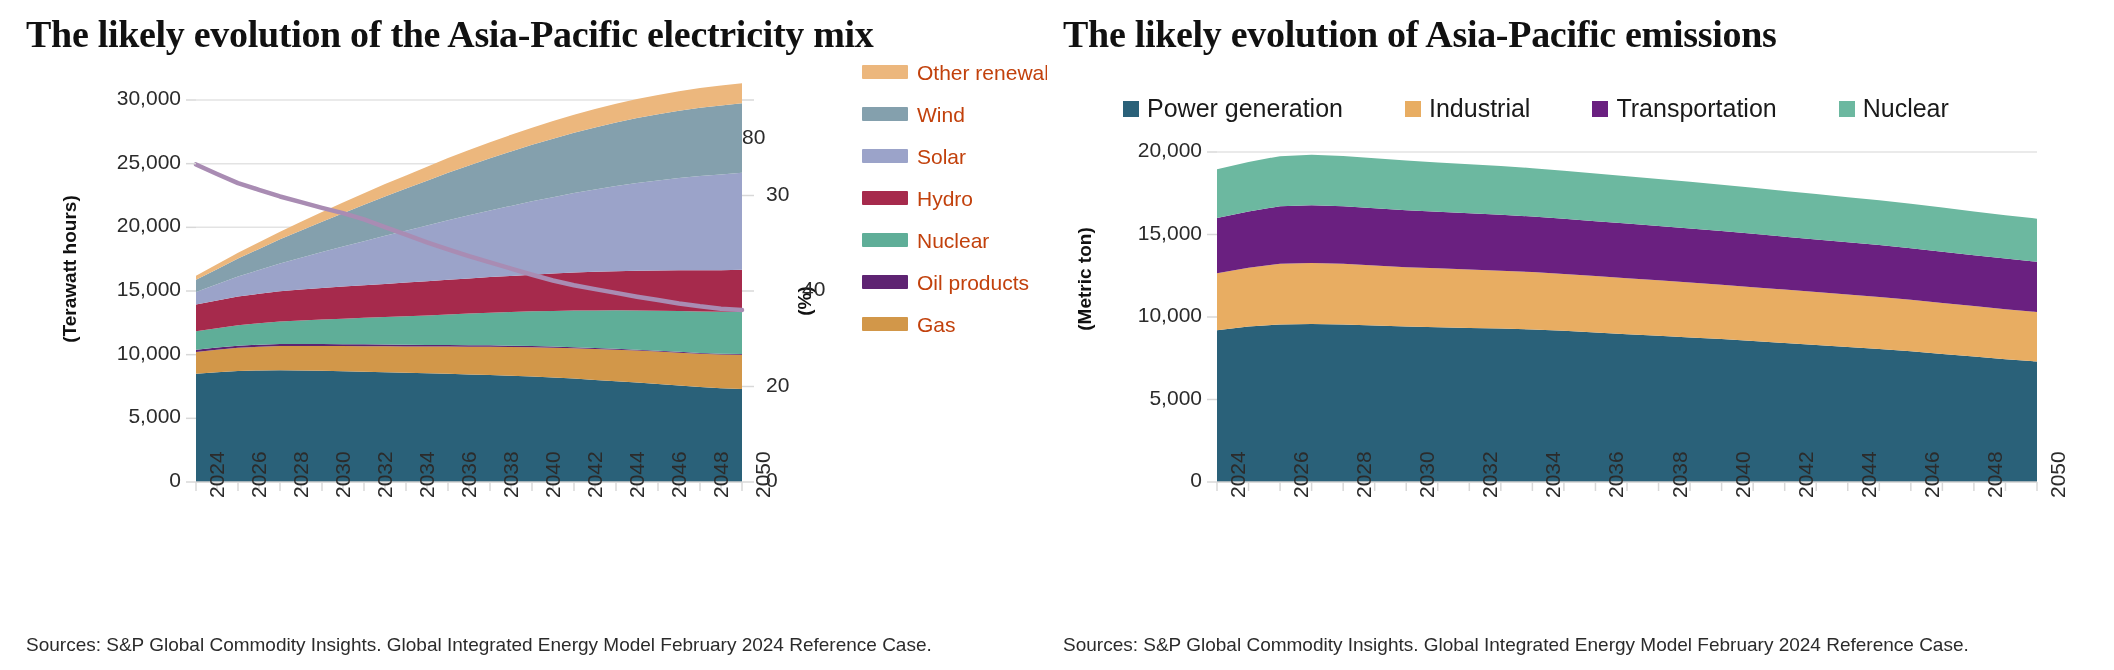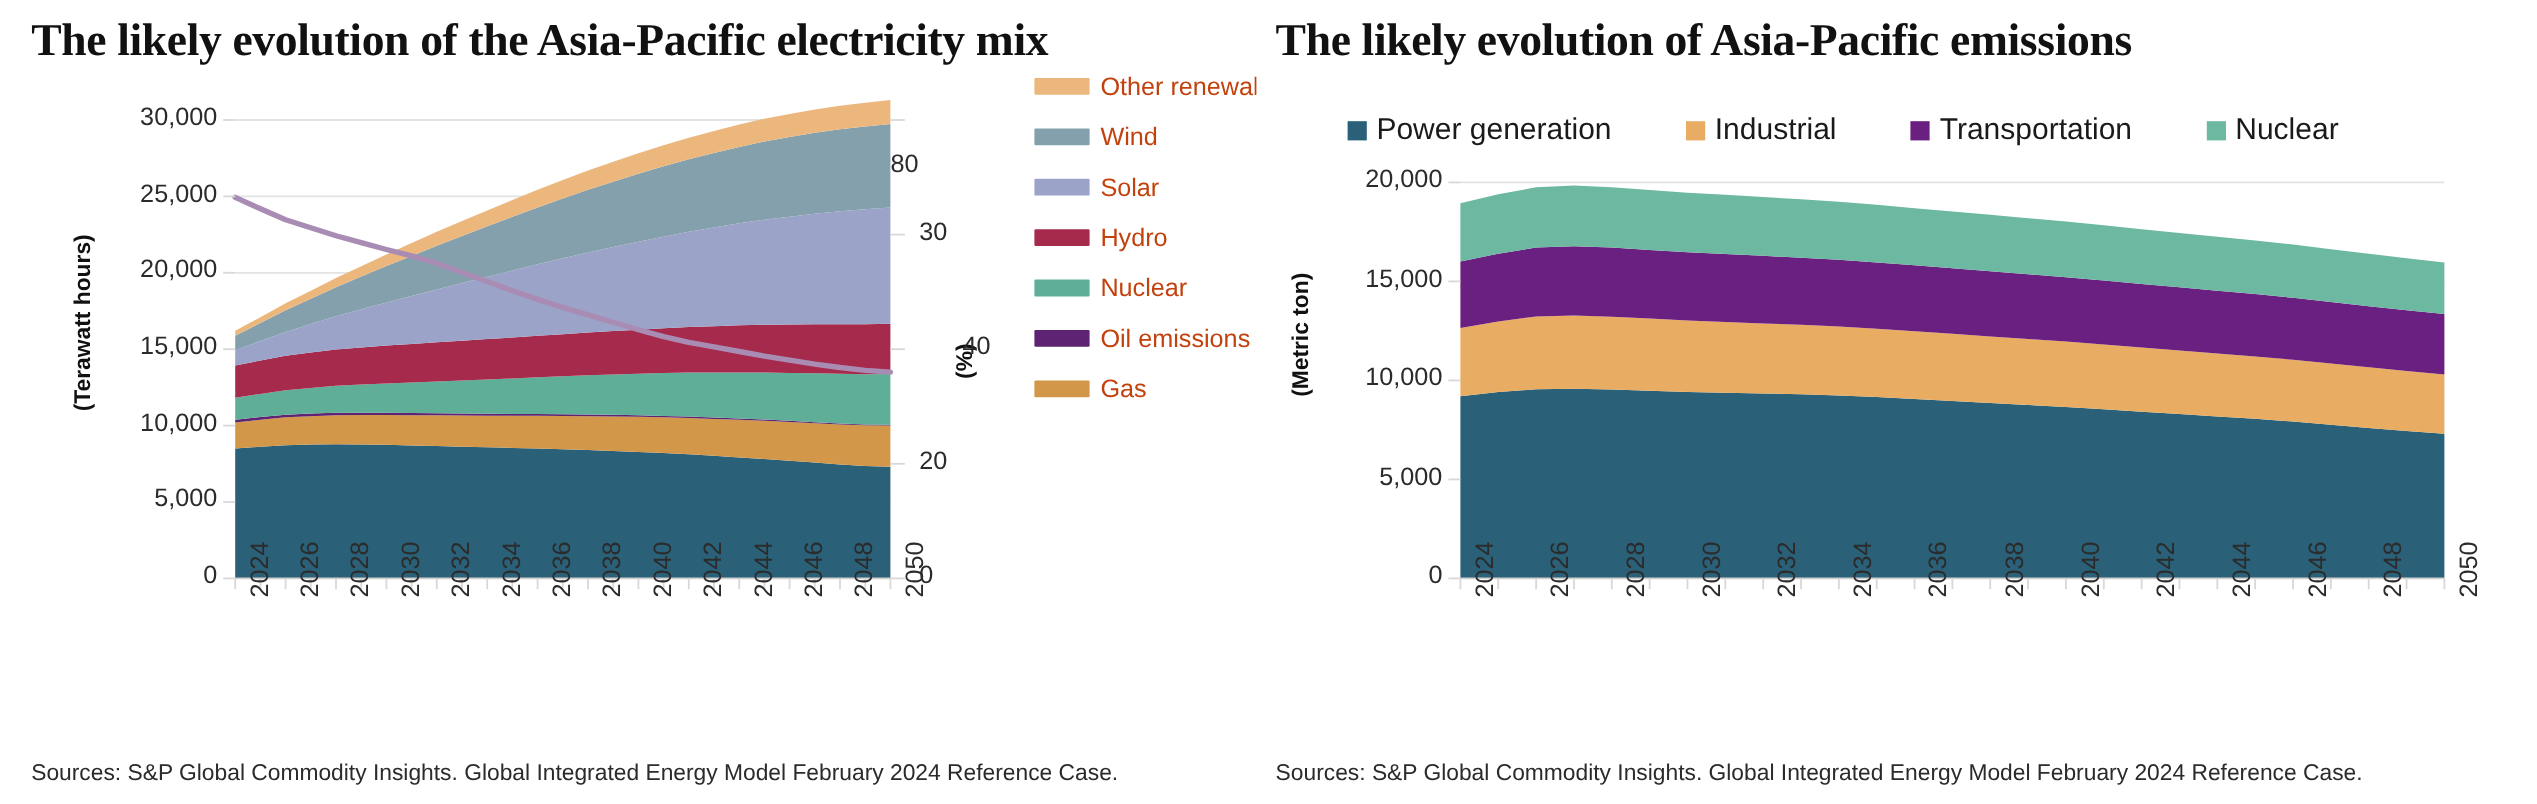--- a/index.html
+++ b/index.html
@@ -232,21 +232,21 @@
         <div class="legend-row">
           <div class="swatch" style="background: rgb(166, 42, 76);"></div>
           <div class="legend-text">Hydro</div>
         </div>
         <div class="legend-row">
           <div class="swatch" style="background: rgb(95, 174, 152);"></div>
           <div class="legend-text">Nuclear</div>
         </div>
         <div class="legend-row">
           <div class="swatch" style="background: rgb(94, 35, 114);"></div>
-          <div class="legend-text">Oil emissions</div>
+          <div class="legend-text">Oil products</div>
         </div>
         <div class="legend-row">
           <div class="swatch" style="background: rgb(210, 151, 73);"></div>
           <div class="legend-text">Gas</div>
         </div>
       </div>
 
     <div class="source-note">Sources: S&amp;P Global Commodity Insights. Global Integrated Energy Model February 2024 Reference Case.</div>
   <div class="tick-label right-al" style="left: 46px; top: 468px; width: 135px;">0</div>
       <div class="tick-label right-al" style="left: 46px; top: 404.333px; width: 135px;">5,000</div>

